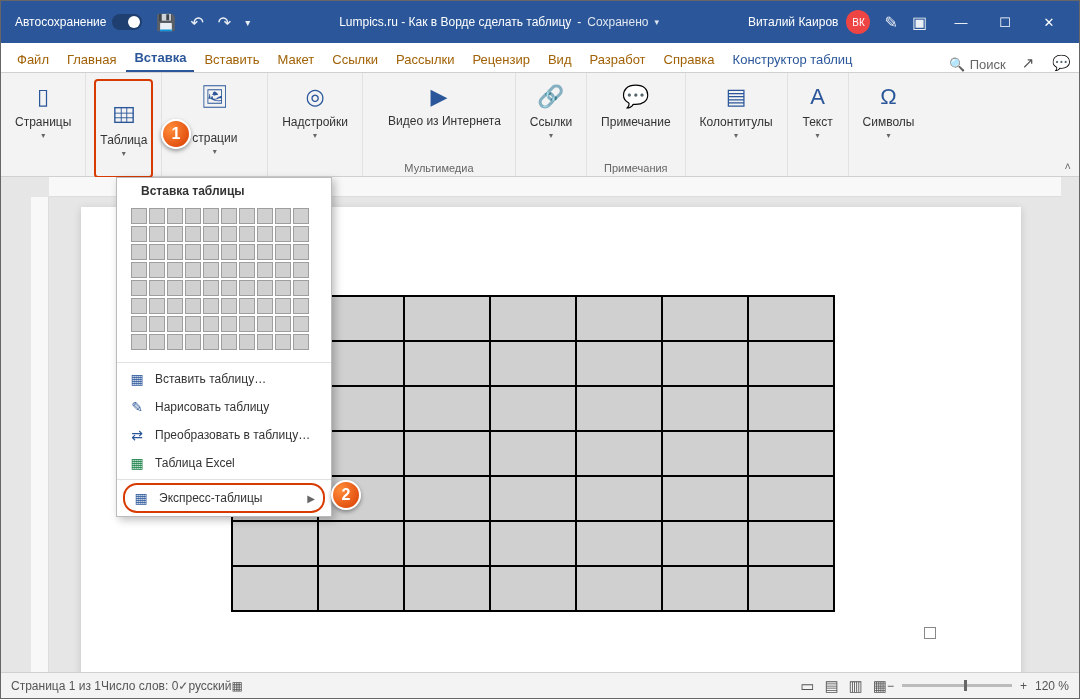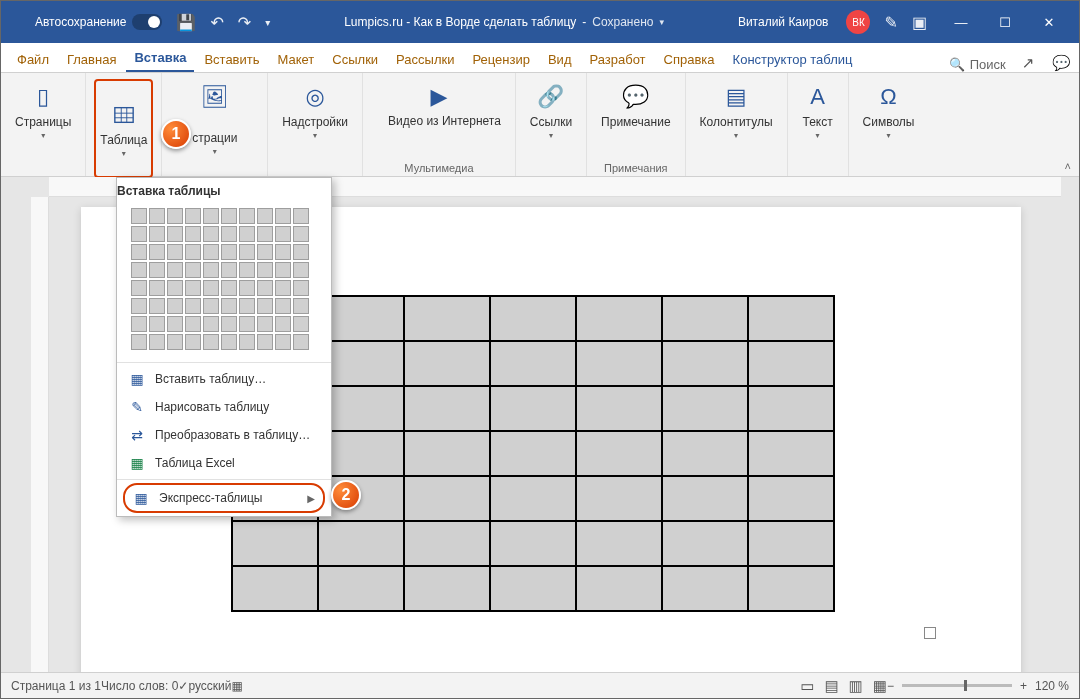--- a/index.html
+++ b/index.html
@@ -1,27 +1,27 @@
 <!DOCTYPE html>
 <html><head>
 <meta charset="utf-8">
 <style>
 * { box-sizing: border-box; margin: 0; padding: 0; font-family: "Segoe UI", sans-serif; }
 body { background: #fff; width: 1080px; height: 699px; overflow: hidden; position: relative; border: 1px solid #666; }
 
 
 .titlebar { height: 42px; background: #2b579a; color: #fff; display: flex; align-items: center; padding: 0 8px; font-size: 12px; }
-.titlebar .autosave { display: flex; align-items: center; gap: 6px; margin-left: 26px; }
+.titlebar .autosave { display: flex; align-items: center; gap: 6px; margin-left: 6px; }
 .toggle { width: 30px; height: 16px; background: #1e3f6f; border-radius: 8px; position: relative; display:inline-block; }
 .toggle::after { content:""; position:absolute; right:2px; top:2px; width:12px; height:12px; background:#fff; border-radius:50%; }
 .titlebar .qat { display:flex; gap:14px; margin-left:14px; align-items:center; }
 .titlebar .qat span { opacity:.9; font-size:16px; }
 .titlebar .doc { flex:1; text-align:center; display:flex; justify-content:center; align-items:center; gap:6px; }
 .titlebar .doc .saved { opacity:.85; }
-.titlebar .user { display:flex; align-items:center; gap:18px; }
+.titlebar .user { display:flex; align-items:center; gap:8px; }
 .avatar { width:24px; height:24px; border-radius:50%; background:#ef4444; display:flex; align-items:center; justify-content:center; font-size:10px; color:#fff; }
 .winbtns { display:flex; align-items:center; gap:0; margin-left:12px; }
 .winbtns div { width:44px; height:42px; display:flex; align-items:center; justify-content:center; font-size:13px; }
 
 
 .tabstrip { height: 30px; display:flex; align-items:flex-end; padding: 0 8px; border-bottom:1px solid #d0d0d0; gap:2px; background:#fff; position:relative; }
 .tab { padding: 6px 8px 5px; font-size: 13px; color:#a16207; cursor:default; }
 .tab.special { color:#2b579a; }
 .tab.active { color:#2b579a; border-bottom:2px solid #2b579a; font-weight:700; }
 .search { margin-left:auto; display:flex; align-items:center; gap:4px; font-size:13px; color:#666; }
@@ -33,21 +33,21 @@
 .group .controls { display:flex; gap:4px; align-items:flex-start; flex:1; }
 .group .glabel { font-size:11px; color:#666; text-align:right; padding-top:2px; }
 .bigbtn { display:flex; flex-direction:column; align-items:center; gap:2px; padding:2px 6px; font-size:12px; color:#333; }
 .bigbtn .icon { width:32px; height:32px; display:flex; align-items:center; justify-content:center; font-size:22px; color:#2b579a; }
 .bigbtn .caret { font-size:8px; color:#666; }
 .table-btn { border:2px solid #d83b01; border-radius:4px; padding:18px 4px; background:#f3f3f3; }
 .collapse { position:absolute; right:8px; bottom:4px; font-size:11px; color:#666; }
 
 
 .dropdown { position:absolute; left:115px; top:176px; width:216px; background:#fff; border:1px solid #bbb; box-shadow:3px 3px 8px rgba(0,0,0,.25); z-index:20; }
-.dropdown .dhead { padding:6px 0 4px; font-size:12px; font-weight:600; color:#333; }
+.dropdown .dhead { padding:6px 24px 4px; font-size:12px; font-weight:600; color:#333; }
 .gridsel { padding:4px 12px 8px; }
 .gridsel table { border-collapse:separate; border-spacing:2px; }
 .gridsel td { width:16px; height:16px; background:#d0d0d0; border:1px solid #9e9e9e; }
 .dropdown .sep { height:1px; background:#e1e1e1; margin:2px 0; }
 .ditem { display:flex; align-items:center; gap:10px; padding:6px 12px; font-size:12px; color:#333; }
 .ditem .dicn { width:16px; height:16px; font-size:14px; display:flex; align-items:center; justify-content:center; color:#2b579a; }
 .ditem .arrow { margin-left:auto; font-size:10px; color:#666; }
 .ditem.hl { border:2px solid #d83b01; border-radius:14px; margin:3px 6px; padding:5px 8px; }
 
 

